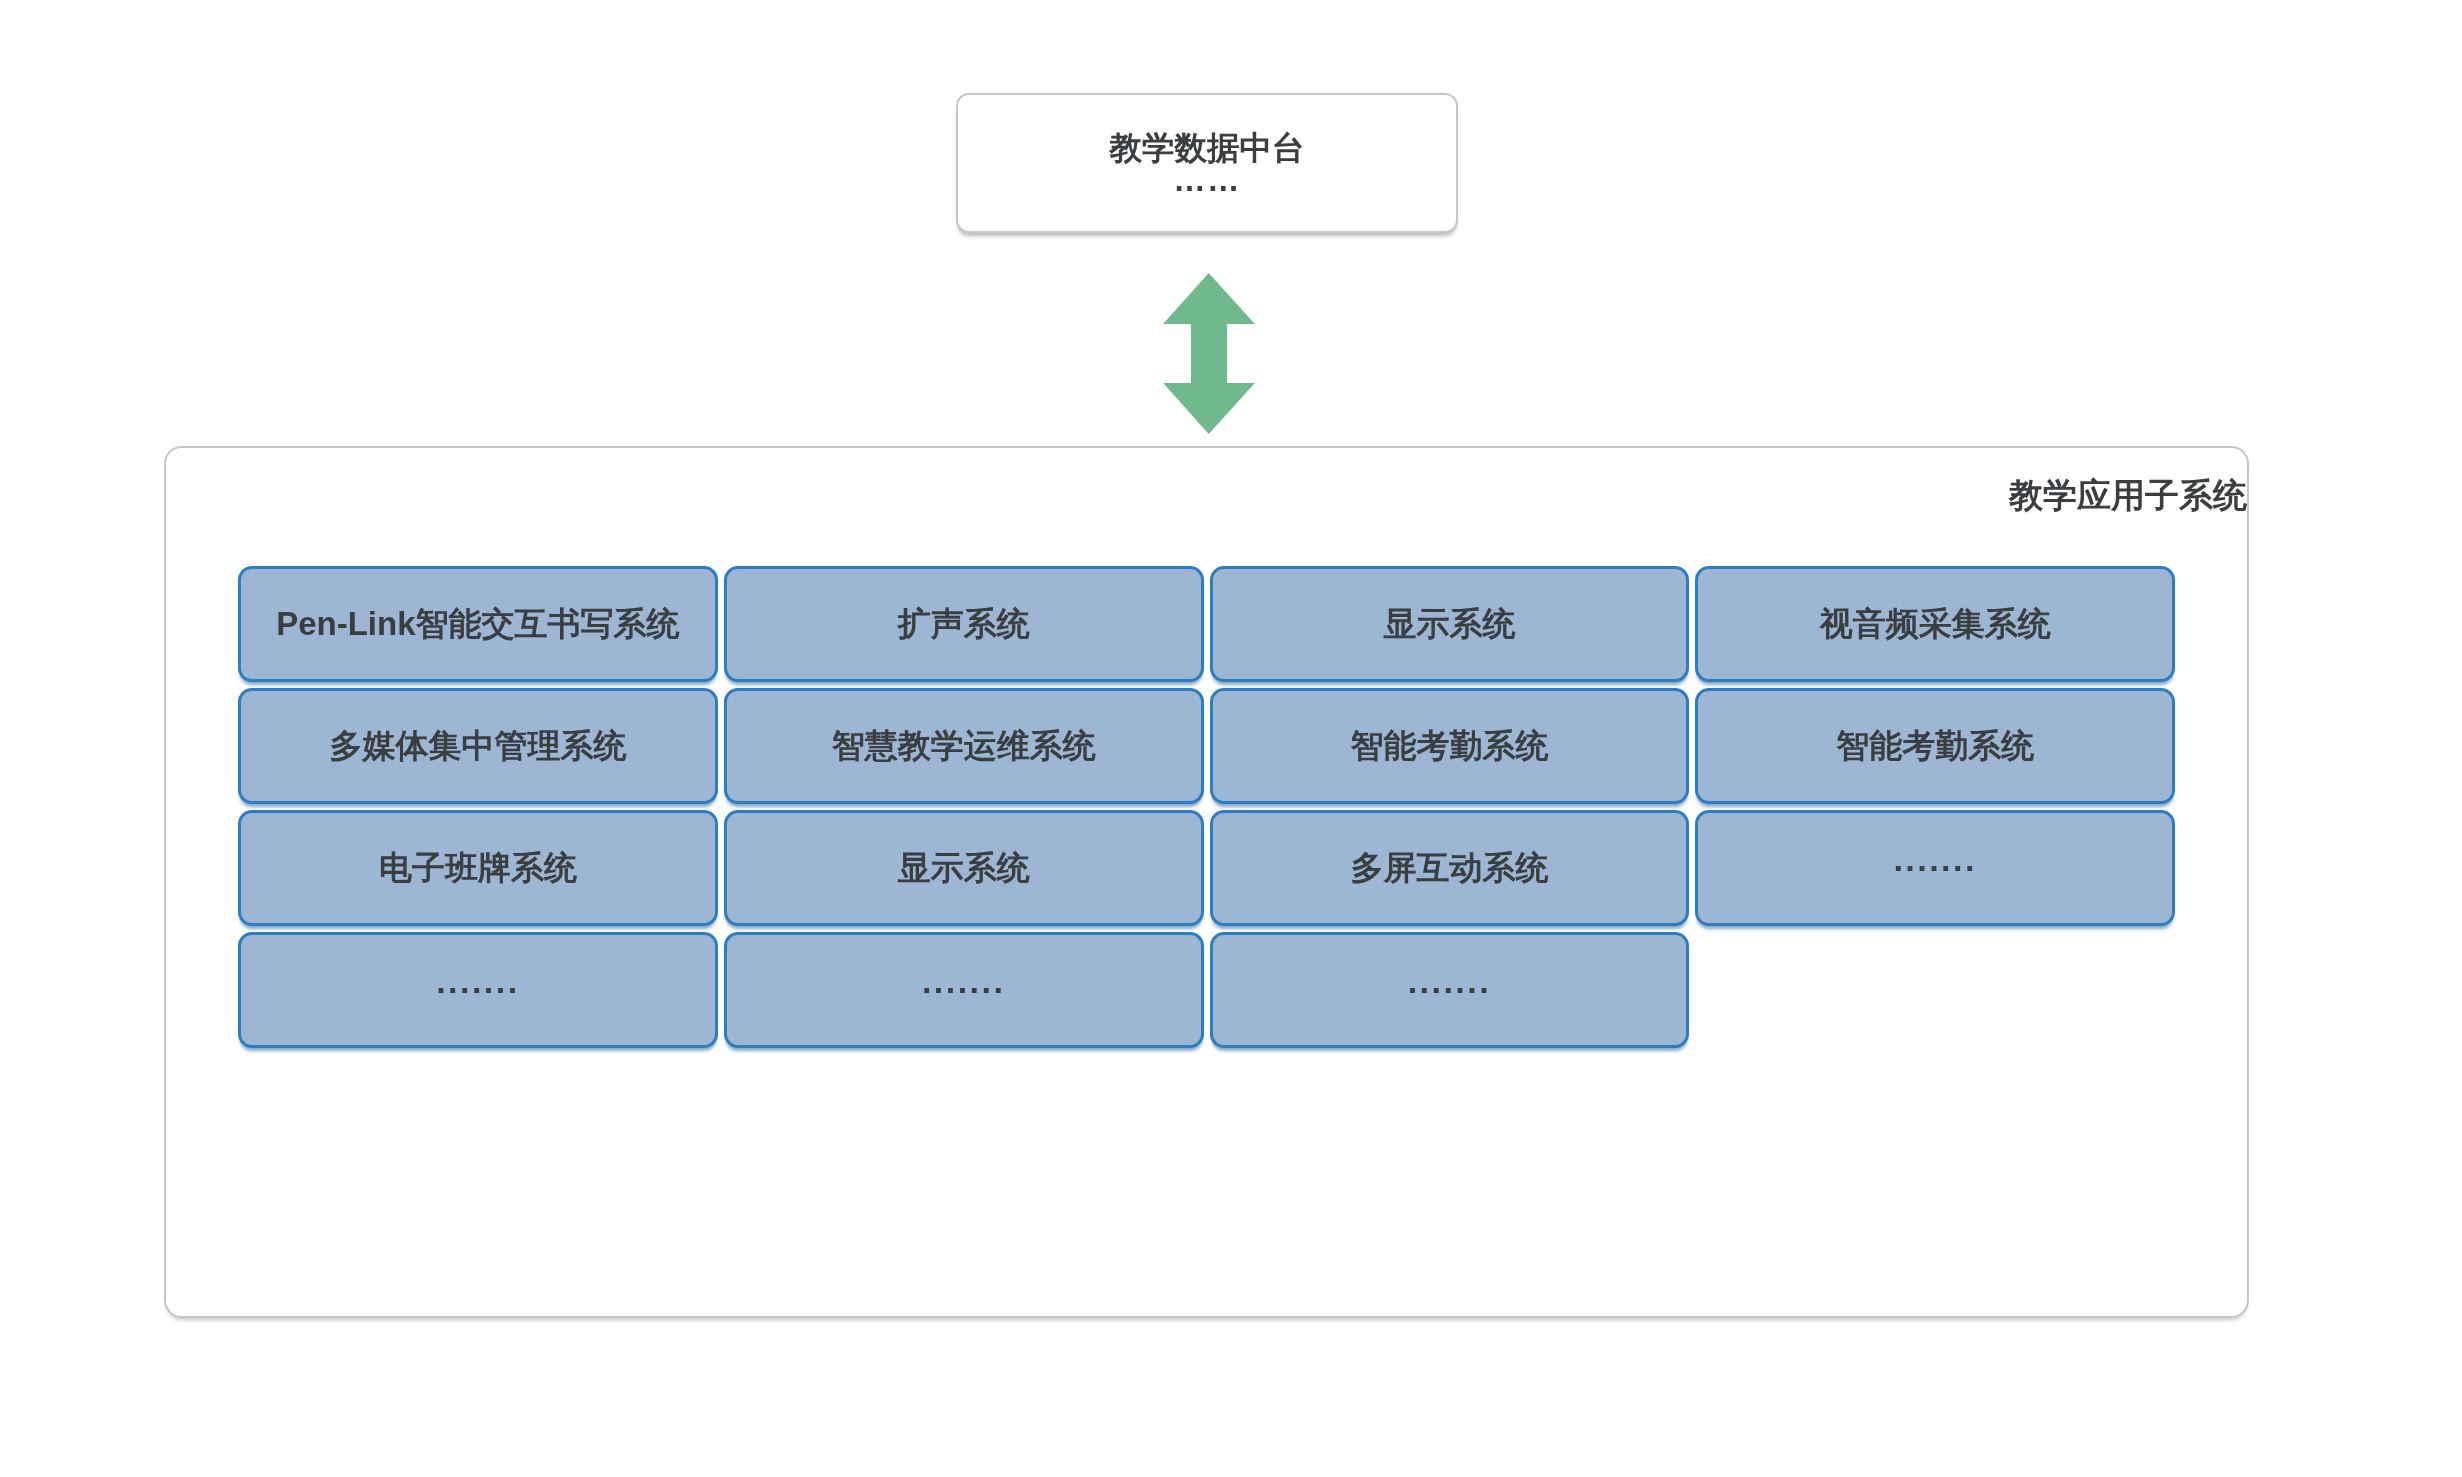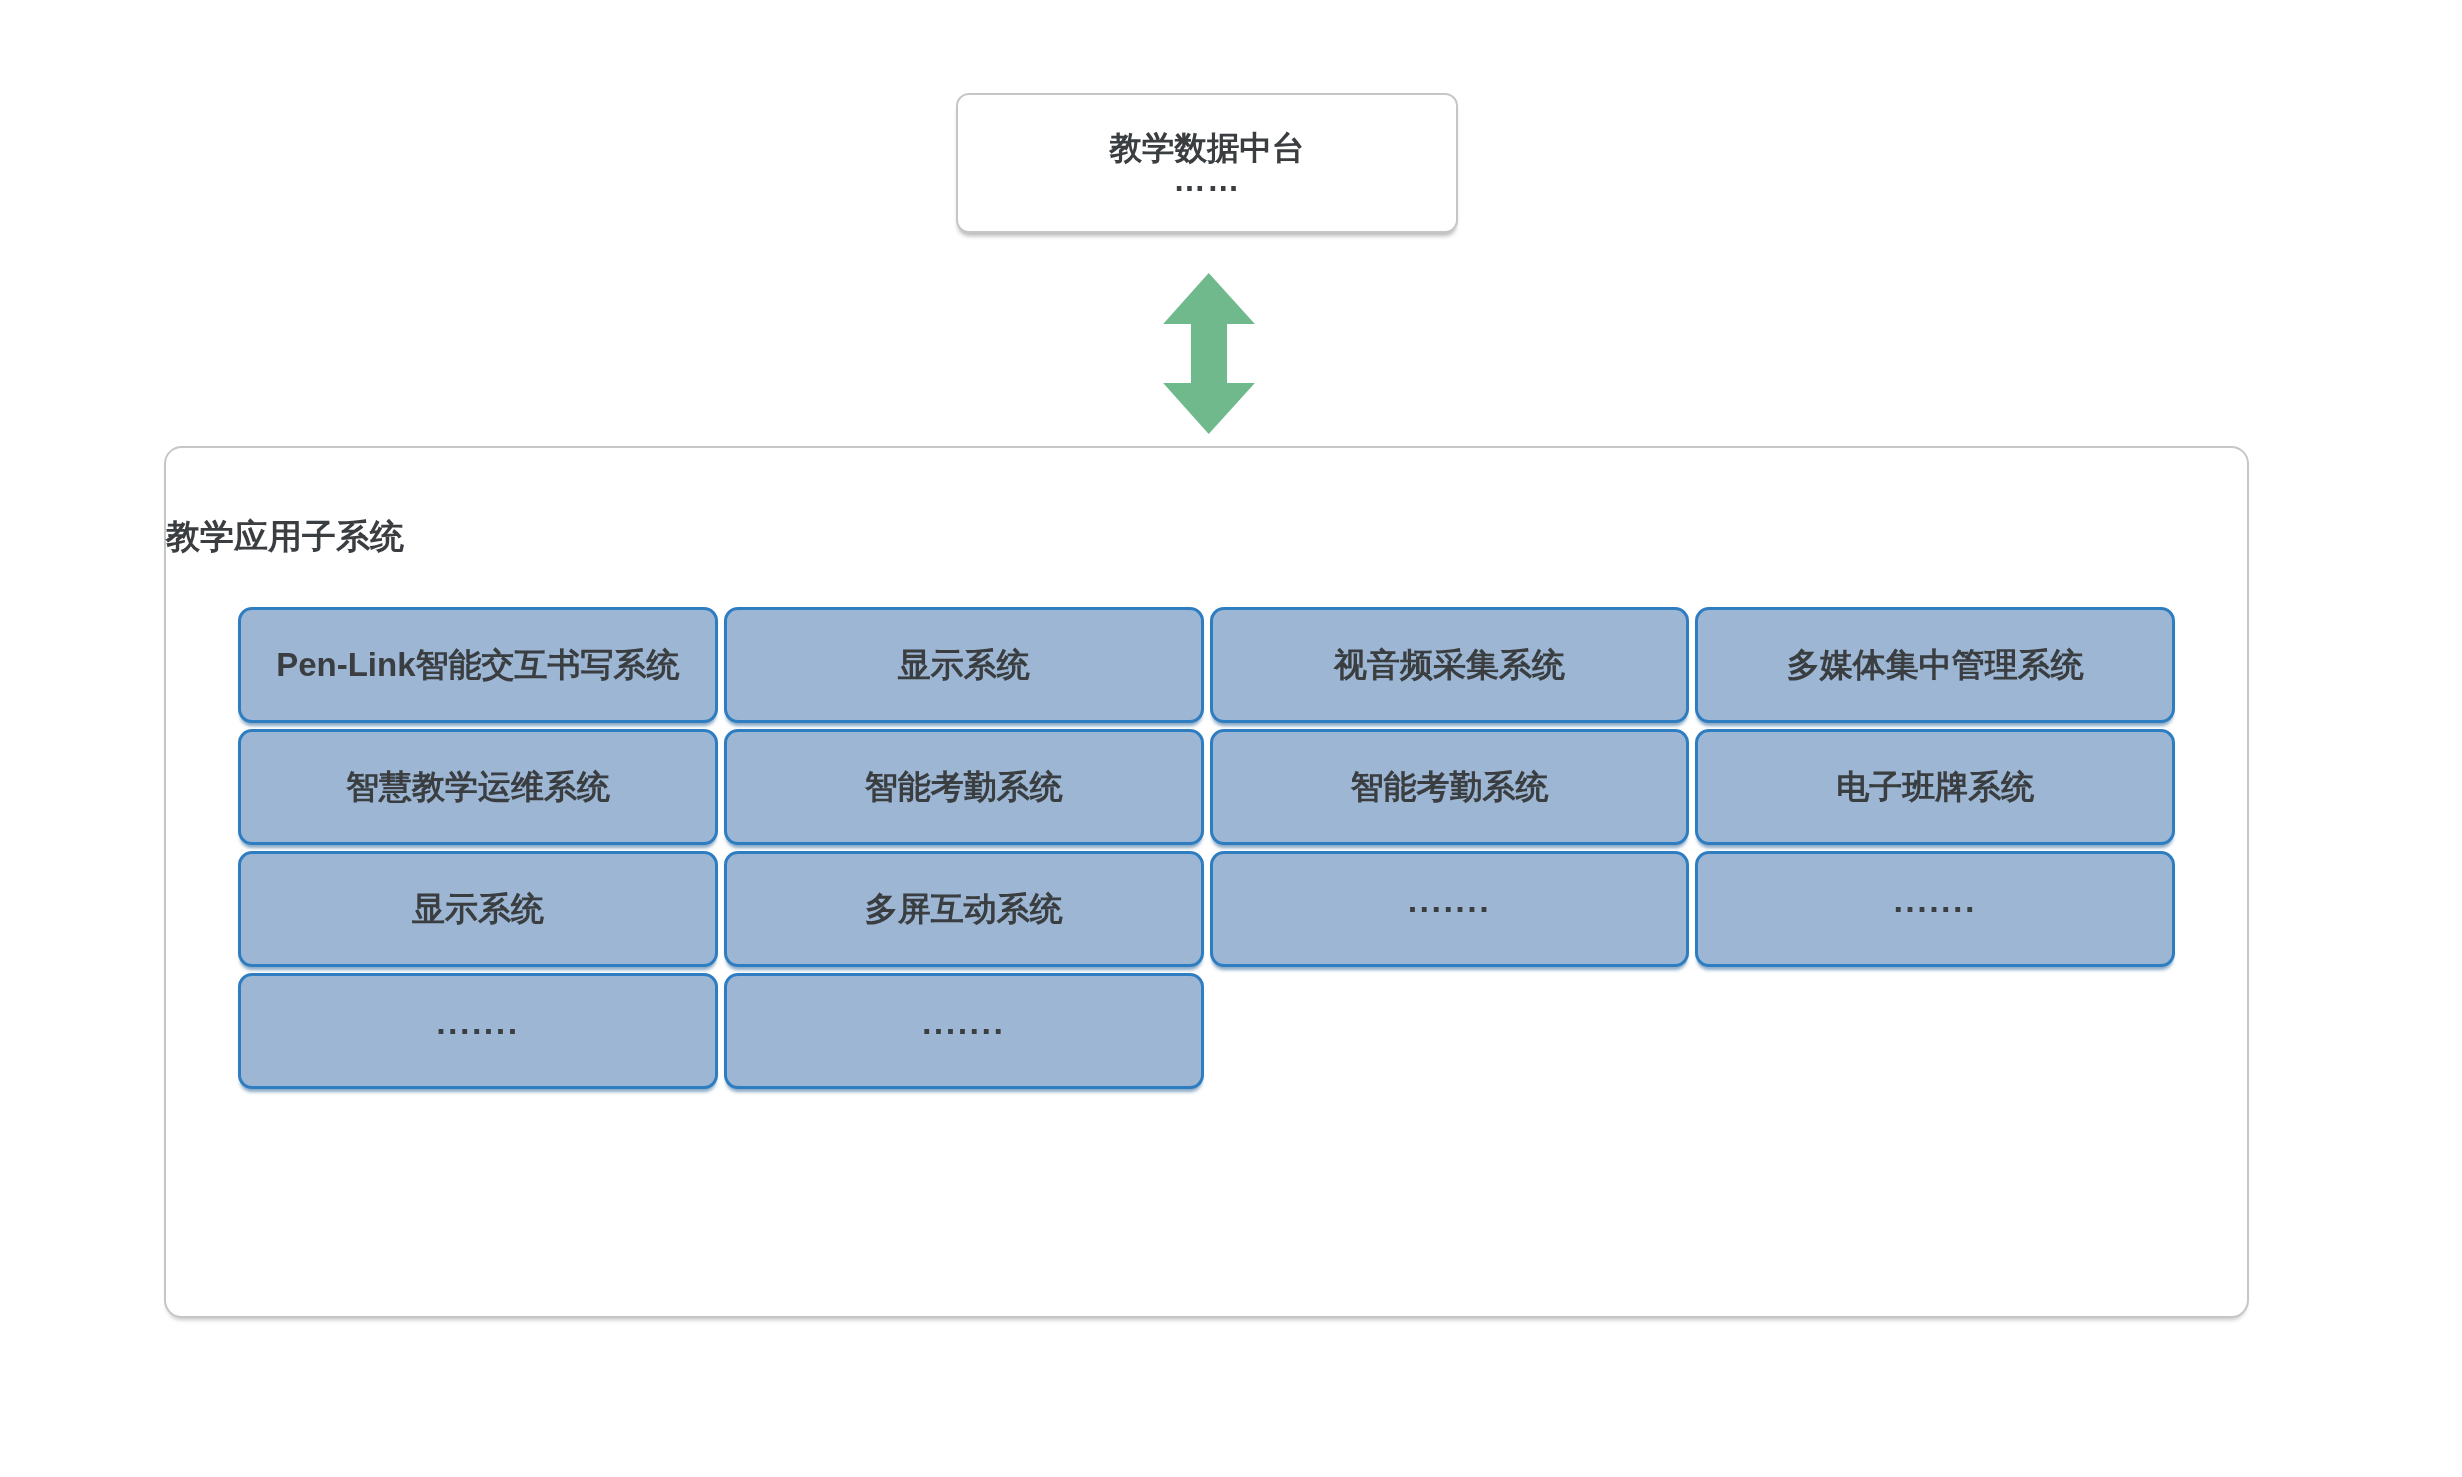--- a/index.html
+++ b/index.html
@@ -65,22 +65,22 @@
     top: 446px;
     width: 2085px;
     height: 872px;
     box-sizing: border-box;
     background: #ffffff;
     border: 2.4px solid var(--panel_border, #c6c6c6);
     border-radius: 17.7px;
     box-shadow: 0 4.7px 4.7px -3px rgba(0,0,0,0.22);
   }
   .panel-title {
-    margin-top: 70px;
-    text-align: left;
+    margin-top: 29px;
+    text-align: right;
     font-size: 34px;
     font-weight: bold;
     color: var(--text, #3a3e41);
     line-height: 1.1;
   }
   .grid {
     margin: 52px 72px 0 72px;
     display: grid;
     grid-template-columns: repeat(4, 1fr);
     column-gap: 34px;
@@ -120,20 +120,21 @@
 
   <svg class="arrow" viewBox="0 0 155 272" xmlns="http://www.w3.org/2000/svg">
     <polygon points="77,0 155,86 108,86 108,186 155,186 77,272 0,186 47,186 47,86 0,86" fill="#6fb98c"></polygon>
   </svg>
 
   <div class="panel">
     <div class="panel-title">教学应用子系统</div>
 
     <div class="grid">
       <div class="cell">Pen-Link智能交互书写系统</div>
+      <div class="cell">扩声系统</div>
       <div class="cell">显示系统</div>
       <div class="cell">视音频采集系统</div>
 
       <div class="cell">多媒体集中管理系统</div>
       <div class="cell">智慧教学运维系统</div>
       <div class="cell">智能考勤系统</div>
       <div class="cell">智能考勤系统</div>
 
       <div class="cell">电子班牌系统</div>
       <div class="cell">显示系统</div>

